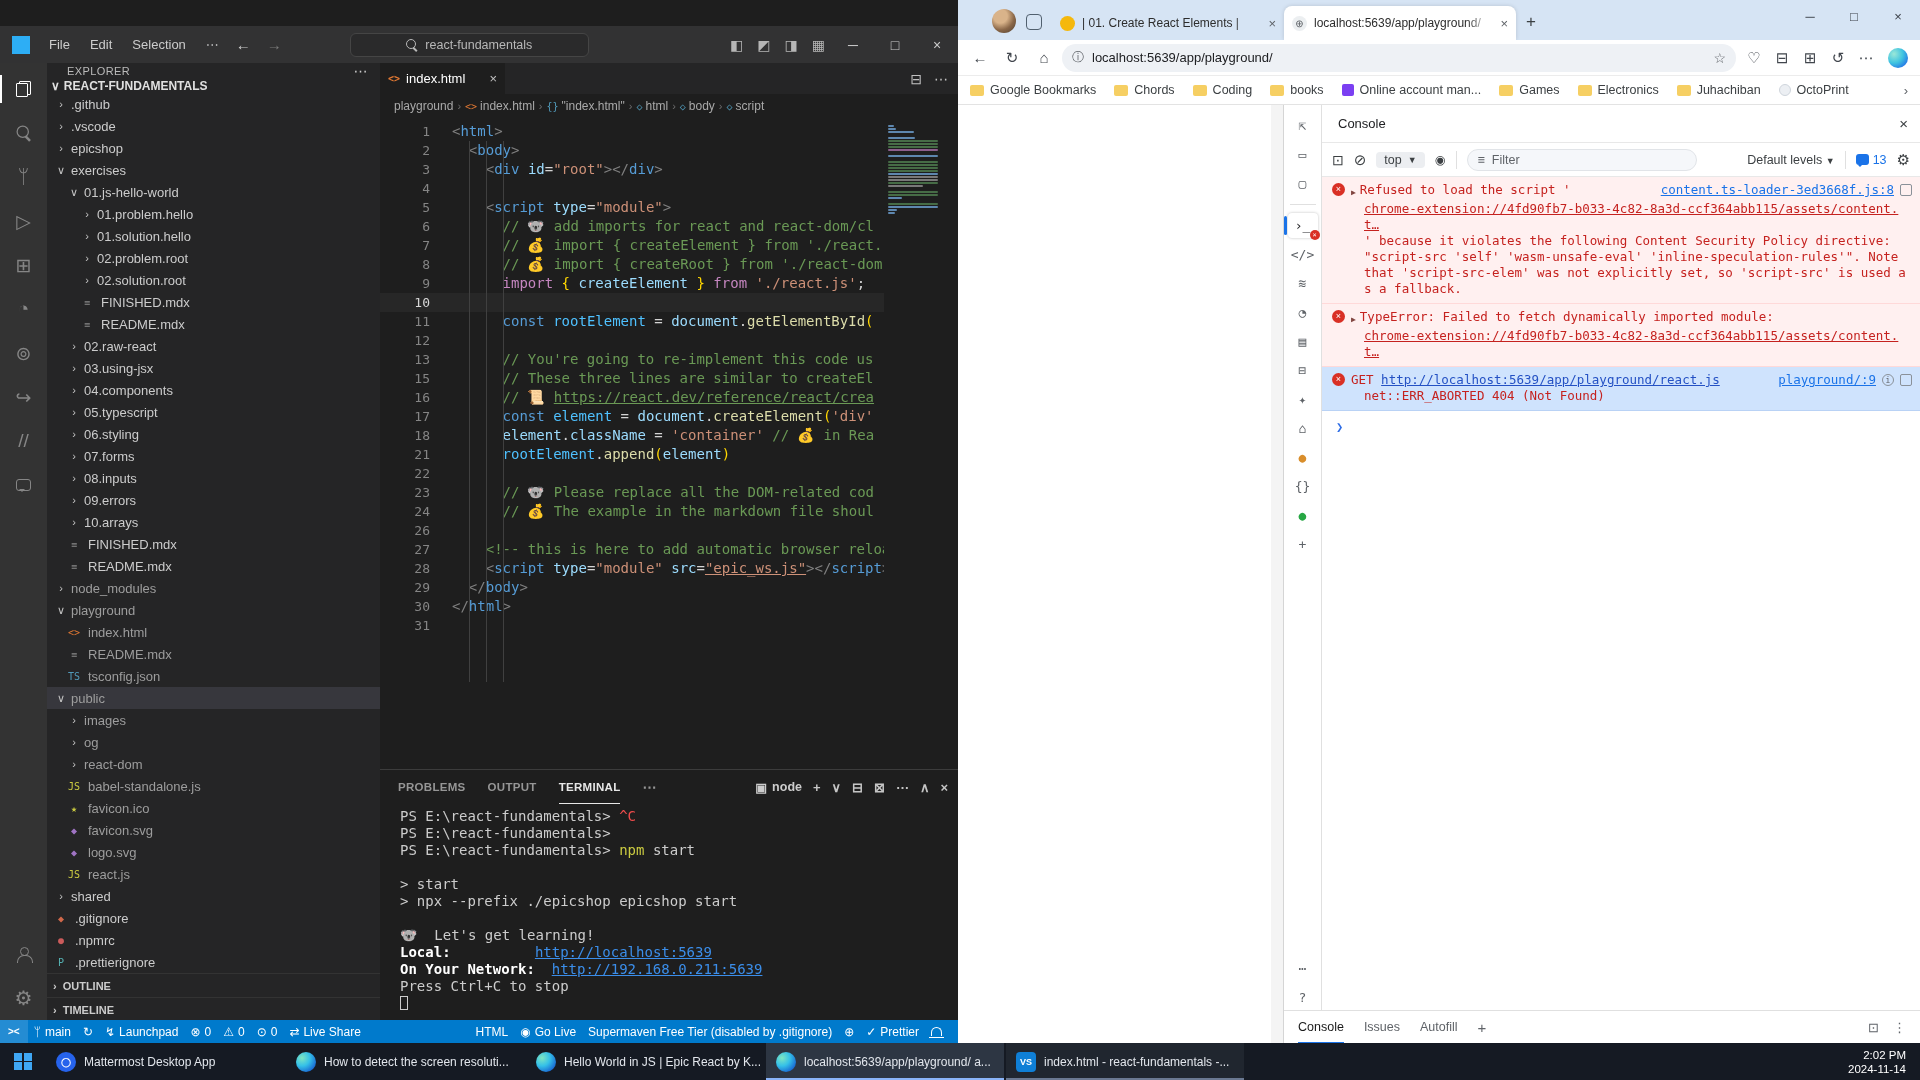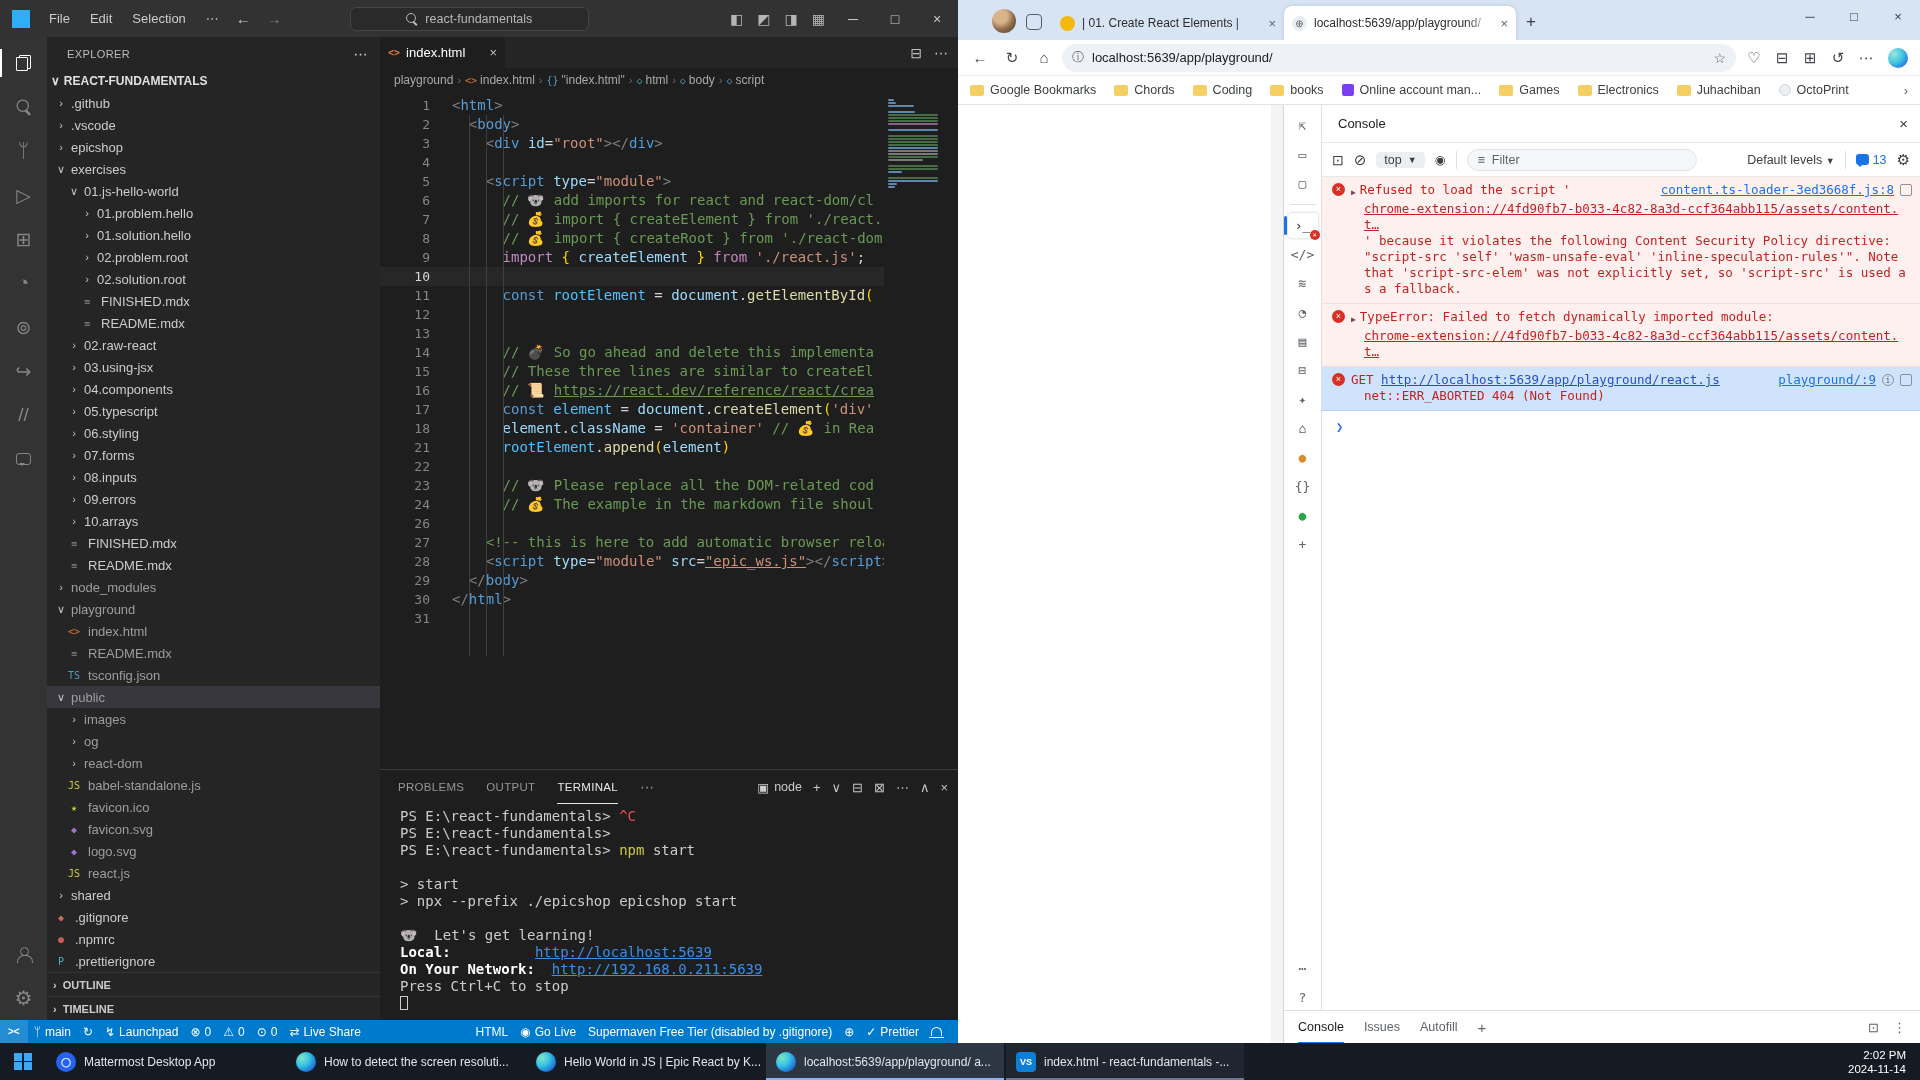--- a/index.html
+++ b/index.html
@@ -2,21 +2,21 @@
 <html><head>
 <meta charset="utf-8">
 <style>
   * { margin:0; padding:0; box-sizing:border-box; }
   html,body { width:1920px; height:1080px; overflow:hidden; background:#000;
     font-family:"Liberation Sans", sans-serif; }
   #screen { position:relative; width:1920px; height:1080px; }
 
   
   #vscode { position:absolute; left:0; top:0; width:958px; height:1043px; background:#1e1e1e; display:flex; flex-direction:column; }
-  .vs-titlebar { height:37px; background:#323233; display:flex; align-items:center; color:#cccccc; font-size:13px; flex:0 0 auto; }
+  .vs-titlebar { height:37px; background:#323233; display:flex; align-items:center; color:#cccccc; font-size:13px; flex:0 0 auto;margin-top:26px; }
   .vs-logo { width:18px; height:18px; margin:0 10px 0 12px; background:#2daef5;
     clip-path:polygon(70% 0,100% 12%,100% 88%,70% 100%,18% 58%,4% 70%,0 62%,10% 50%,0 38%,4 30%,18% 42%); }
   .vs-menus { display:flex; gap:2px; }
   .vs-menus span { padding:4px 9px; border-radius:5px; }
   .nav-arrow { margin:0 8px; font-size:15px; color:#cccccc; }
   .nav-arrow.dim { color:#7a7a7a; }
   .vs-search { width:239px; height:24px; background:#2a2a2b; border:1px solid #454545; border-radius:6px;
     display:flex; align-items:center; justify-content:center; gap:7px; color:#b8b8b8; font-size:12.5px; margin-left:60px; }
   .vs-tb-right { margin-left:auto; display:flex; align-items:center; }
   .vs-tb-right .lay { font-size:14px; color:#b6b6b6; padding:0 7px; }
@@ -76,21 +76,21 @@
   .cline.cur .gut { color:#d7d7d7; }
   .guide { position:absolute; top:23px; width:1px; background:#404040; }
   .pl{color:#d4d4d4}.tg{color:#569cd6}.pu{color:#808080}.at{color:#9cdcfe}.st{color:#ce9178}
   .cm{color:#6a9955}.kw{color:#c586c0}.k2{color:#569cd6}.vr{color:#9cdcfe}.cv{color:#4fc1ff}
   .fn{color:#dcdcaa}.br{color:#ffd700}
   .cl{color:#6a9955;text-decoration:underline}.sl{color:#ce9178;text-decoration:underline}
   .vs-minimap { position:absolute; right:15px; top:0; width:59px; bottom:0; background:#1e1e1e; padding-top:6px; }
   .vs-minimap .mbar { height:2px; margin:1px 0 0 4px; border-radius:1px; opacity:.85; }
 
   .vs-panel { height:251px; border-top:1px solid #3c3c3c; flex:0 0 auto; display:flex; flex-direction:column; background:#1e1e1e; }
-  .vs-panel-head { height:34px; display:flex; align-items:center; padding:0 10px 0 18px; flex:0 0 auto; }
+  .vs-panel-head { height:34px; display:flex; align-items:center; padding:0 10px 0 18px; flex:0 0 auto;font-weight:bold; }
   .ptab { font-size:11.5px; color:#969696; margin-right:22px; letter-spacing:.3px; height:34px; display:flex; align-items:center; }
   .ptab.on { color:#e7e7e7; border-bottom:1px solid #e7e7e7; }
   .phead-right { margin-left:auto; display:flex; align-items:center; gap:11px; color:#c5c5c5; font-size:13px; }
   .phead-right .nodebox { display:flex; align-items:center; gap:5px; font-size:12.5px; color:#cccccc; }
   .vs-term { flex:1 1 auto; font-family:"DejaVu Sans Mono", monospace; font-size:14px; line-height:17px; padding:4px 0 0 20px; color:#cccccc; white-space:pre; }
   .tp{color:#cccccc}.tr{color:#f14c4c}.ty{color:#cbcb41}.tb{color:#ffffff;font-weight:bold}
   .tl{color:#3b8eea;text-decoration:underline}
   .tcur { display:inline-block; width:8px; height:14px; border:1px solid #cccccc; vertical-align:-2px; }
 
   .vs-status { height:23px; background:#007acc; color:#ffffff; display:flex; align-items:center; font-size:12px; flex:0 0 auto; padding:0 10px 0 0; }
@@ -488,22 +488,21 @@
               <div class="cline"><span class="gut">3</span><span class="ctext"><span class="pl">    </span><span class="pu">&lt;</span><span class="tg">div</span><span class="pl"> </span><span class="at">id</span><span class="pl">=</span><span class="st">"root"</span><span class="pu">&gt;&lt;/</span><span class="tg">div</span><span class="pu">&gt;</span></span></div>
               <div class="cline"><span class="gut">4</span><span class="ctext"></span></div>
               <div class="cline"><span class="gut">5</span><span class="ctext"><span class="pl">    </span><span class="pu">&lt;</span><span class="tg">script</span><span class="pl"> </span><span class="at">type</span><span class="pl">=</span><span class="st">"module"</span><span class="pu">&gt;</span></span></div>
               <div class="cline"><span class="gut">6</span><span class="ctext"><span class="pl">      </span><span class="cm">// 🐨 add imports for react and react-dom/cl</span></span></div>
               <div class="cline"><span class="gut">7</span><span class="ctext"><span class="pl">      </span><span class="cm">// 💰 import { createElement } from './react.</span></span></div>
               <div class="cline"><span class="gut">8</span><span class="ctext"><span class="pl">      </span><span class="cm">// 💰 import { createRoot } from './react-dom</span></span></div>
               <div class="cline"><span class="gut">9</span><span class="ctext"><span class="pl">      </span><span class="kw">import</span><span class="pl"> </span><span class="br">{</span><span class="pl"> </span><span class="vr">createElement</span><span class="pl"> </span><span class="br">}</span><span class="pl"> </span><span class="kw">from</span><span class="pl"> </span><span class="st">'./react.js'</span><span class="pl">;</span></span></div>
               <div class="cline cur"><span class="gut">10</span><span class="ctext"></span></div>
               <div class="cline"><span class="gut">11</span><span class="ctext"><span class="pl">      </span><span class="k2">const</span><span class="pl"> </span><span class="cv">rootElement</span><span class="pl"> = </span><span class="vr">document</span><span class="pl">.</span><span class="fn">getElementById</span><span class="br">(</span></span></div>
               <div class="cline"><span class="gut">12</span><span class="ctext"></span></div>
-              <div class="cline"><span class="gut">13</span></div>
-              <div class="cline"><span class="gut">14</span><span class="ctext"><span class="pl">      </span><span class="cm">// 💣 So go ahead and delete this implementa</span></span></div>
+              <div class="cline"><span class="gut">13</span><span class="ctext"><span class="pl">      </span><span class="cm">// You're going to re-implement this code us</span></span></div>
               <div class="cline"><span class="gut">15</span><span class="ctext"><span class="pl">      </span><span class="cm">// These three lines are similar to createEl</span></span></div>
               <div class="cline"><span class="gut">16</span><span class="ctext"><span class="pl">      </span><span class="cm">// 📜 </span><span class="cl">https://react.dev/reference/react/crea</span></span></div>
               <div class="cline"><span class="gut">17</span><span class="ctext"><span class="pl">      </span><span class="k2">const</span><span class="pl"> </span><span class="cv">element</span><span class="pl"> = </span><span class="vr">document</span><span class="pl">.</span><span class="fn">createElement</span><span class="br">(</span><span class="st">'div'</span></span></div>
               <div class="cline"><span class="gut">18</span><span class="ctext"><span class="pl">      </span><span class="vr">element</span><span class="pl">.</span><span class="vr">className</span><span class="pl"> = </span><span class="st">'container'</span><span class="pl"> </span><span class="cm">// 💰 in Rea</span></span></div>
               <div class="cline"><span class="gut">21</span><span class="ctext"><span class="pl">      </span><span class="cv">rootElement</span><span class="pl">.</span><span class="fn">append</span><span class="br">(</span><span class="vr">element</span><span class="br">)</span></span></div>
               <div class="cline"><span class="gut">22</span><span class="ctext"></span></div>
               <div class="cline"><span class="gut">23</span><span class="ctext"><span class="pl">      </span><span class="cm">// 🐨 Please replace all the DOM-related cod</span></span></div>
               <div class="cline"><span class="gut">24</span><span class="ctext"><span class="pl">      </span><span class="cm">// 💰 The example in the markdown file shoul</span></span></div>
               <div class="cline"><span class="gut">26</span><span class="ctext"></span></div>
               <div class="cline"><span class="gut">27</span><span class="ctext"><span class="pl">    </span><span class="cm">&lt;!-- this is here to add automatic browser reloa</span></span></div>

